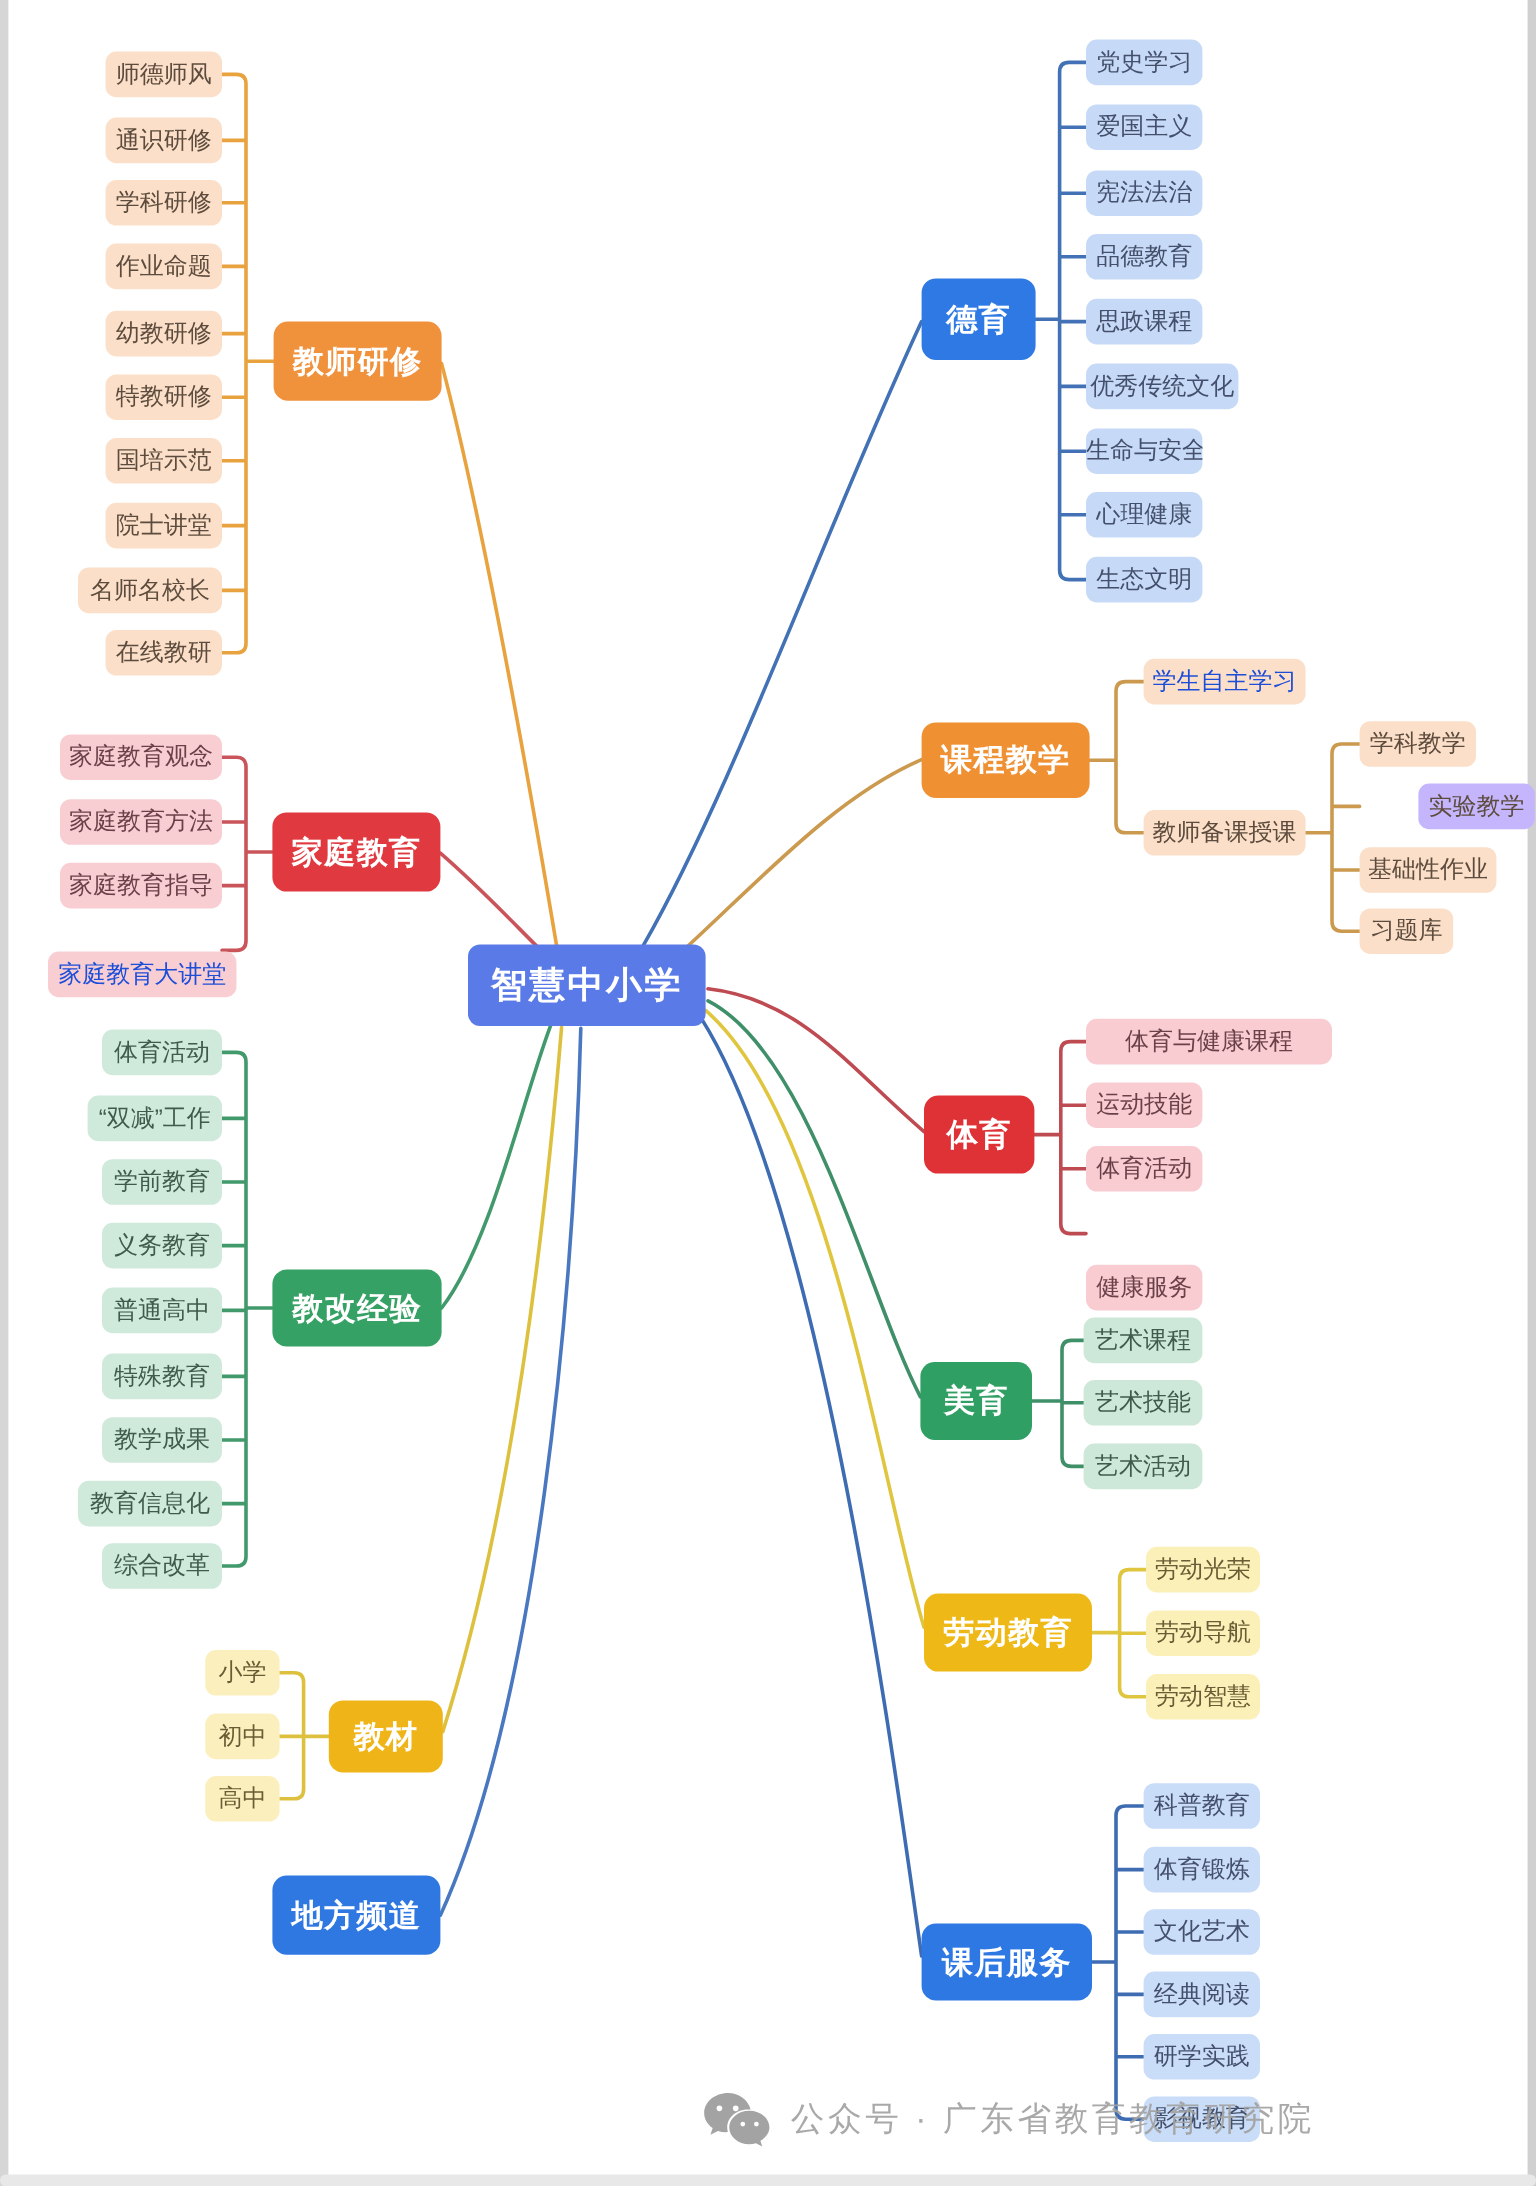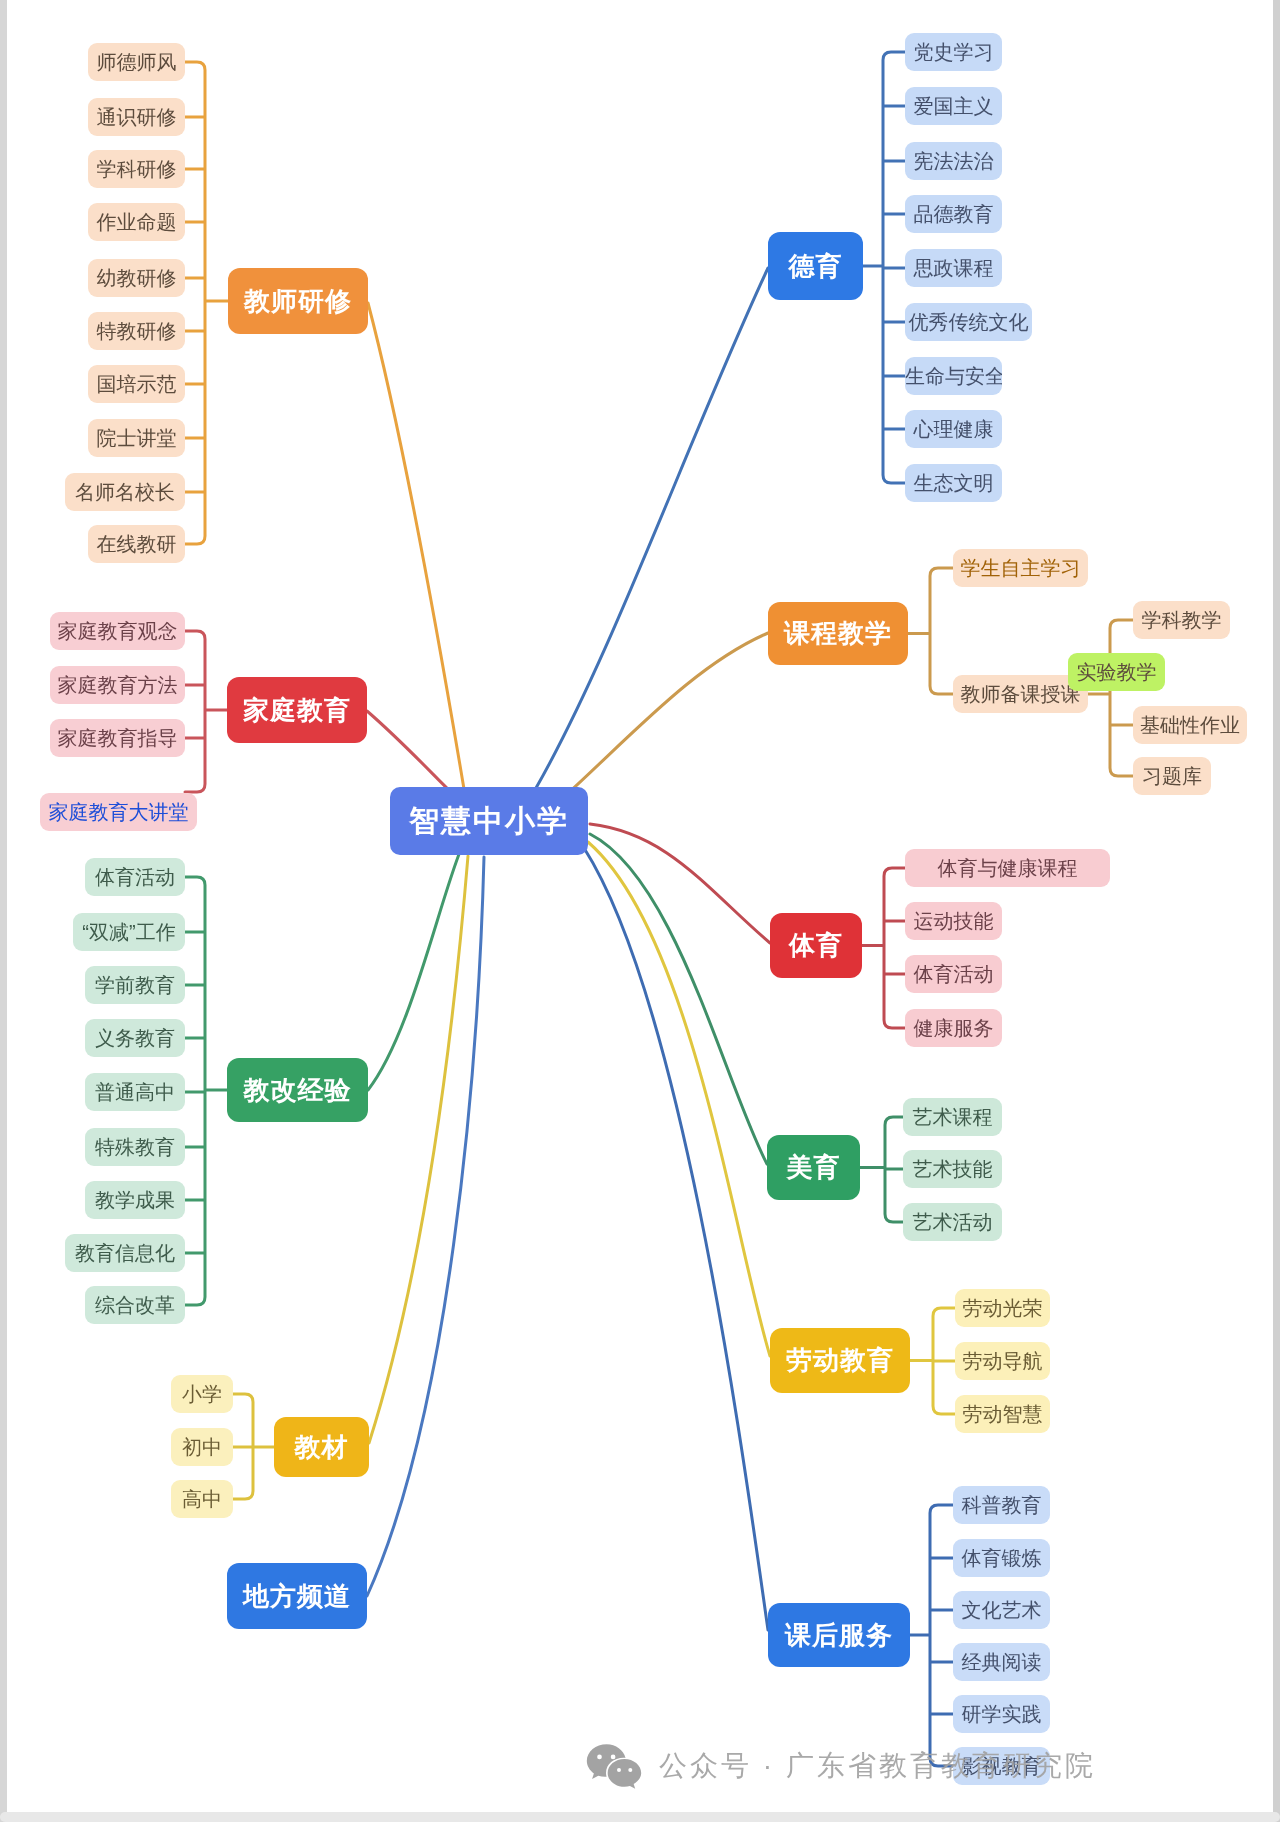--- a/index.html
+++ b/index.html
@@ -91,31 +91,31 @@
       <div class="child-node" style="left: 905px; top: 33px; width: 97px; background: rgb(198, 218, 247); color: rgb(68, 80, 107);">党史学习</div>
       <div class="child-node" style="left: 905px; top: 87px; width: 97px; background: rgb(198, 218, 247); color: rgb(68, 80, 107);">爱国主义</div>
       <div class="child-node" style="left: 905px; top: 142px; width: 97px; background: rgb(198, 218, 247); color: rgb(68, 80, 107);">宪法法治</div>
       <div class="child-node" style="left: 905px; top: 195px; width: 97px; background: rgb(198, 218, 247); color: rgb(68, 80, 107);">品德教育</div>
       <div class="child-node" style="left: 905px; top: 249px; width: 97px; background: rgb(198, 218, 247); color: rgb(68, 80, 107);">思政课程</div>
       <div class="child-node" style="left: 905px; top: 303px; width: 127px; background: rgb(198, 218, 247); color: rgb(68, 80, 107);">优秀传统文化</div>
       <div class="child-node" style="left: 905px; top: 357px; width: 97px; background: rgb(198, 218, 247); color: rgb(68, 80, 107);">生命与安全</div>
       <div class="child-node" style="left: 905px; top: 410px; width: 97px; background: rgb(198, 218, 247); color: rgb(68, 80, 107);">心理健康</div>
       <div class="child-node" style="left: 905px; top: 464px; width: 97px; background: rgb(198, 218, 247); color: rgb(68, 80, 107);">生态文明</div>
       <div class="branch-node" style="left: 768px; top: 602px; width: 140px; height: 63px; background: rgb(239, 144, 51);">课程教学</div>
-      <div class="child-node" style="left: 953px; top: 549px; width: 135px; background: rgb(251, 223, 201); color: #a16207;">学生自主学习</div>
+      <div class="child-node" style="left: 953px; top: 549px; width: 135px; background: rgb(251, 223, 201); color: #1d4ed8;">学生自主学习</div>
       <div class="child-node" style="left: 953px; top: 675px; width: 135px; background: rgb(251, 223, 201); color: rgb(93, 76, 61);">教师备课授课</div>
       <div class="child-node" style="left: 1133px; top: 601px; width: 97px; background: rgb(251, 223, 201); color: rgb(93, 76, 61);">学科教学</div>
-      <div class="child-node" style="left: 1068px; top: 653px; width: 97px; background: #bef264; color: rgb(93, 76, 61);">实验教学</div>
+      <div class="child-node" style="left: 1182px; top: 653px; width: 97px; background: #c4b5fd; color: rgb(93, 76, 61);">实验教学</div>
       <div class="child-node" style="left: 1133px; top: 706px; width: 114px; background: rgb(251, 223, 201); color: rgb(93, 76, 61);">基础性作业</div>
       <div class="child-node" style="left: 1133px; top: 757px; width: 78px; background: rgb(251, 223, 201); color: rgb(93, 76, 61);">习题库</div>
       <div class="branch-node" style="left: 770px; top: 913px; width: 92px; height: 65px; background: rgb(223, 50, 55);">体育</div>
       <div class="child-node" style="left: 905px; top: 849px; width: 205px; background: rgb(248, 204, 209); color: rgb(107, 65, 73);">体育与健康课程</div>
       <div class="child-node" style="left: 905px; top: 902px; width: 97px; background: rgb(248, 204, 209); color: rgb(107, 65, 73);">运动技能</div>
       <div class="child-node" style="left: 905px; top: 955px; width: 97px; background: rgb(248, 204, 209); color: rgb(107, 65, 73);">体育活动</div>
-      <div class="child-node" style="left: 905px; top: 1009px; width: 97px; background: rgb(248, 204, 209); color: rgb(107, 65, 73);">健康服务</div>
+      <div class="child-node" style="left: 905px; top: 1054px; width: 97px; background: rgb(248, 204, 209); color: rgb(107, 65, 73);">健康服务</div>
       <div class="branch-node" style="left: 767px; top: 1135px; width: 93px; height: 65px; background: rgb(47, 159, 99);">美育</div>
       <div class="child-node" style="left: 903px; top: 1098px; width: 99px; background: rgb(205, 232, 217); color: rgb(62, 91, 75);">艺术课程</div>
       <div class="child-node" style="left: 903px; top: 1150px; width: 99px; background: rgb(205, 232, 217); color: rgb(62, 91, 75);">艺术技能</div>
       <div class="child-node" style="left: 903px; top: 1203px; width: 99px; background: rgb(205, 232, 217); color: rgb(62, 91, 75);">艺术活动</div>
       <div class="branch-node" style="left: 770px; top: 1328px; width: 140px; height: 65px; background: rgb(238, 185, 23);">劳动教育</div>
       <div class="child-node" style="left: 955px; top: 1289px; width: 95px; background: rgb(252, 240, 185); color: rgb(106, 92, 52);">劳动光荣</div>
       <div class="child-node" style="left: 955px; top: 1342px; width: 95px; background: rgb(252, 240, 185); color: rgb(106, 92, 52);">劳动导航</div>
       <div class="child-node" style="left: 955px; top: 1395px; width: 95px; background: rgb(252, 240, 185); color: rgb(106, 92, 52);">劳动智慧</div>
       <div class="branch-node" style="left: 768px; top: 1603px; width: 142px; height: 64px; background: rgb(46, 120, 227);">课后服务</div>
       <div class="child-node" style="left: 953px; top: 1486px; width: 97px; background: rgb(201, 220, 248); color: rgb(68, 80, 107);">科普教育</div>

